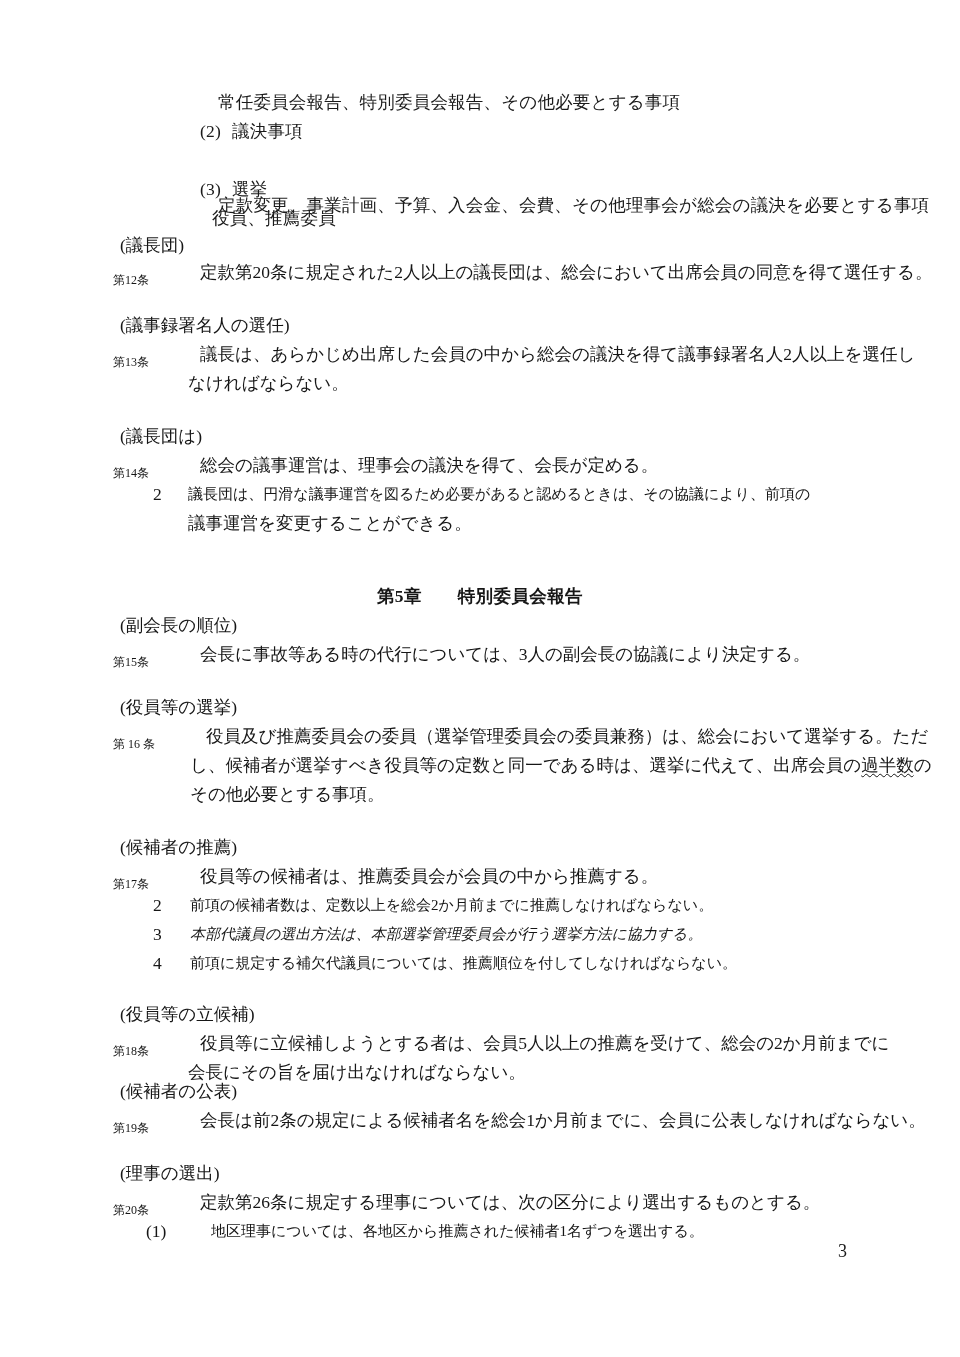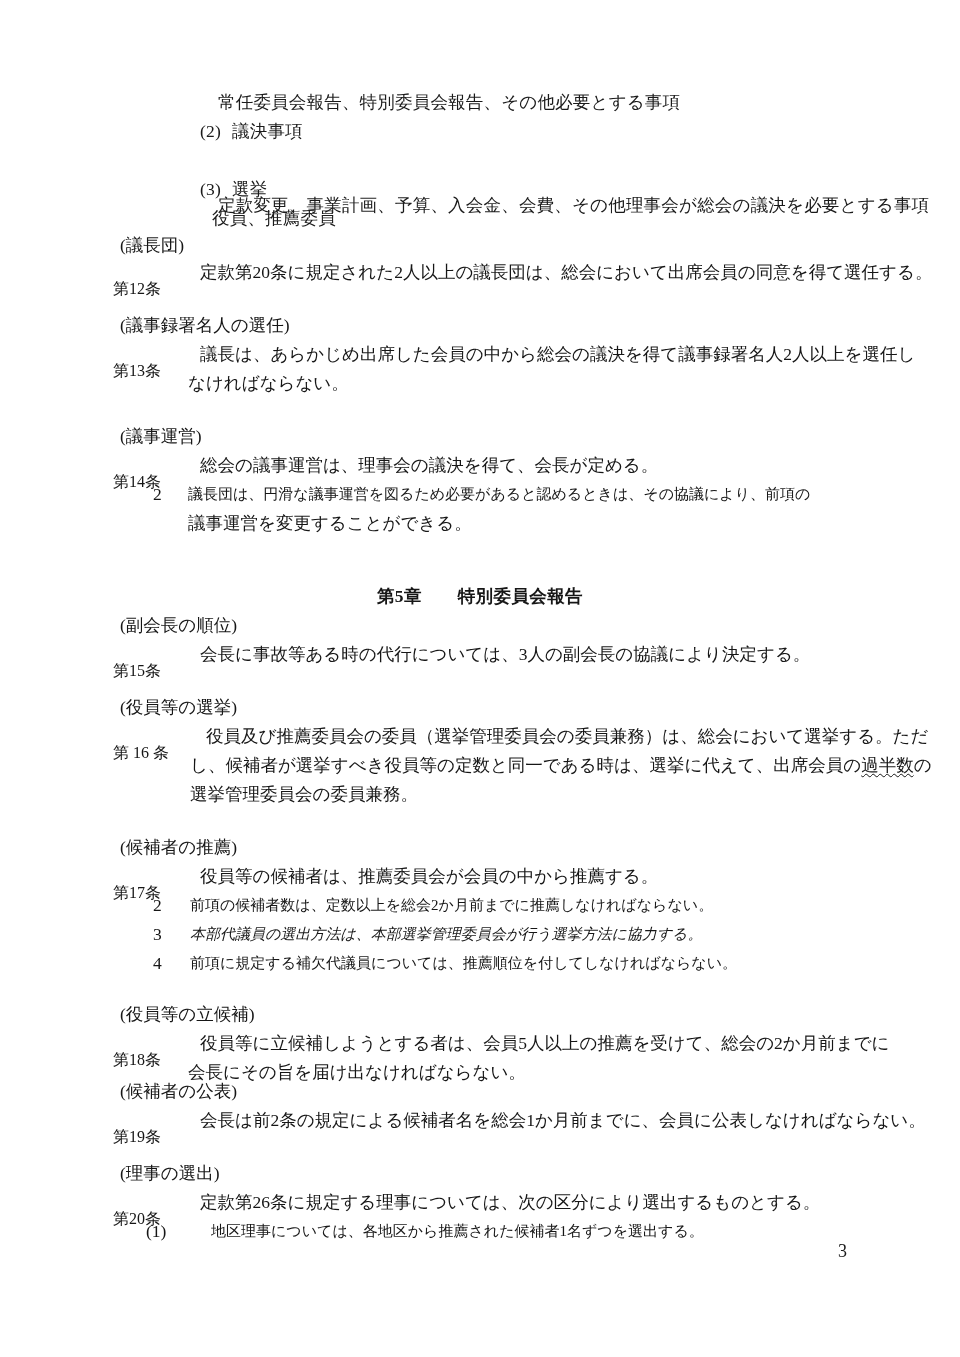--- a/index.html
+++ b/index.html
@@ -46,22 +46,22 @@
   }
 
   
   .art {
     position: relative;
     height: 29px;
   }
   .art .label {
     position: absolute;
     left: 113px;
-    top: 16px;
-    font-size: 16px;
+    top: 8px;
+    font-size: 12px;
     line-height: 29px;
     white-space: nowrap;
   }
   .art .body {
     position: absolute;
     left: 200px;
     top: 0;
     font-size: 17.5px;
     line-height: 29px;
     white-space: nowrap;
@@ -179,21 +179,21 @@
     </div>
     <div class="art" style="position:absolute; left:0; top:340px;">
       <span class="label">第13条</span>
       <span class="body">議長は、あらかじめ出席した会員の中から総会の議決を得て議事録署名人2人以上を選任し</span>
     </div>
     <div class="cont" style="position:absolute; left:0; top:369px;">
       <span class="body">なければならない。</span>
     </div>
 
     <div class="paren-head" style="position:absolute; left:0; top:422px;">
-      <span class="body">(議事運営)</span>
+      <span class="body">(議長団は)</span>
     </div>
     <div class="art" style="position:absolute; left:0; top:451px;">
       <span class="label">第14条</span>
       <span class="body">総会の議事運営は、理事会の議決を得て、会長が定める。</span>
     </div>
     <div class="sub" style="position:absolute; left:0; top:480px;">
       <span class="label" style="left:153px;">2</span>
       <span class="body" style="left:188px;">議長団は、円滑な議事運営を図るため必要があると認めるときは、その協議により、前項の</span>
     </div>
     <div class="cont" style="position:absolute; left:0; top:509px;">
@@ -218,21 +218,21 @@
     <div class="art" style="position:absolute; left:0; top:722px;">
       <span class="label">第 16 条</span>
       <span class="body" style="left:206px;">役員及び推薦委員会の委員（選挙管理委員会の委員兼務）は、総会において選挙する。ただ</span>
     </div>
     <div class="cont" style="position:absolute; left:0; top:751px;">
       <span class="body" style="left:190px;">
         <span>し、候補者が選挙すべき役員等の定数と同一である時は、選挙に代えて、出席会員の</span><span class="wavy">過半数</span><span>の</span>
       </span>
     </div>
     <div class="cont" style="position:absolute; left:0; top:780px;">
-      <span class="body" style="left:190px;">選挙管理委員会の委員兼務。</span>
+      <span class="body" style="left:190px;">その他必要とする事項。</span>
     </div>
 
     <div class="paren-head" style="position:absolute; left:0; top:833px;">
       <span class="body">(候補者の推薦)</span>
     </div>
     <div class="art" style="position:absolute; left:0; top:862px;">
       <span class="label">第17条</span>
       <span class="body">役員等の候補者は、推薦委員会が会員の中から推薦する。</span>
     </div>
     <div class="sub" style="position:absolute; left:0; top:891px;">

